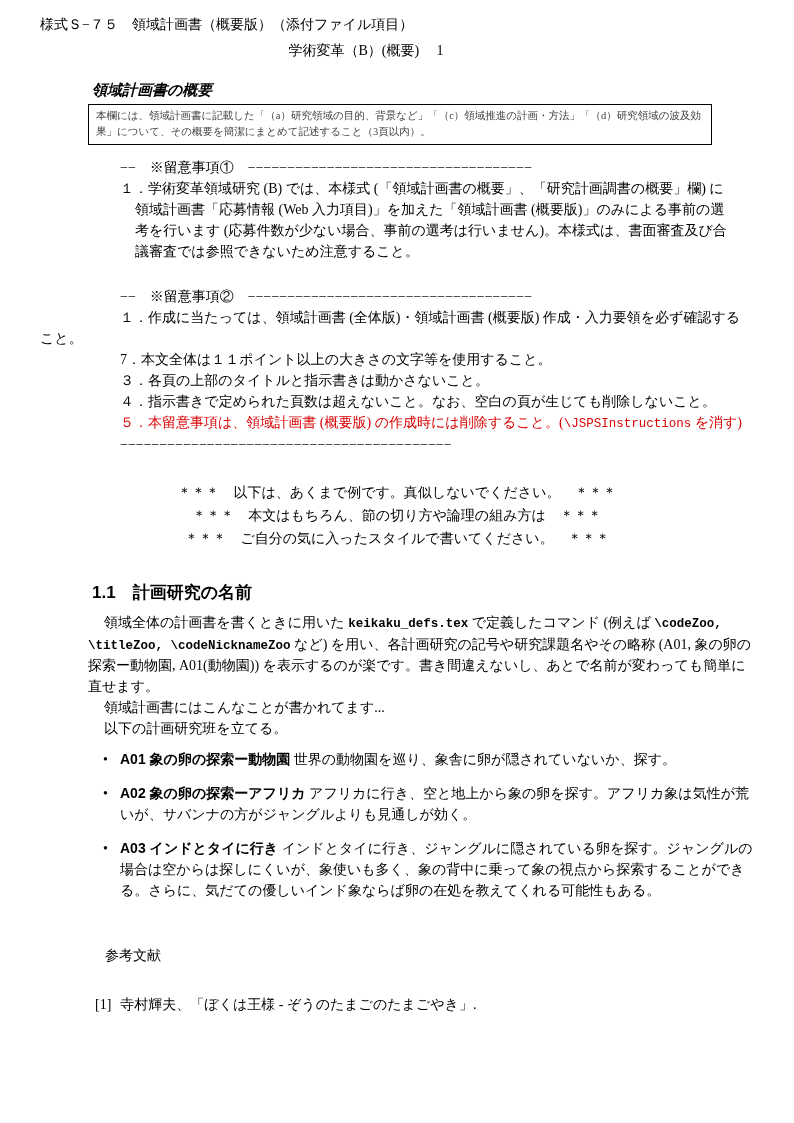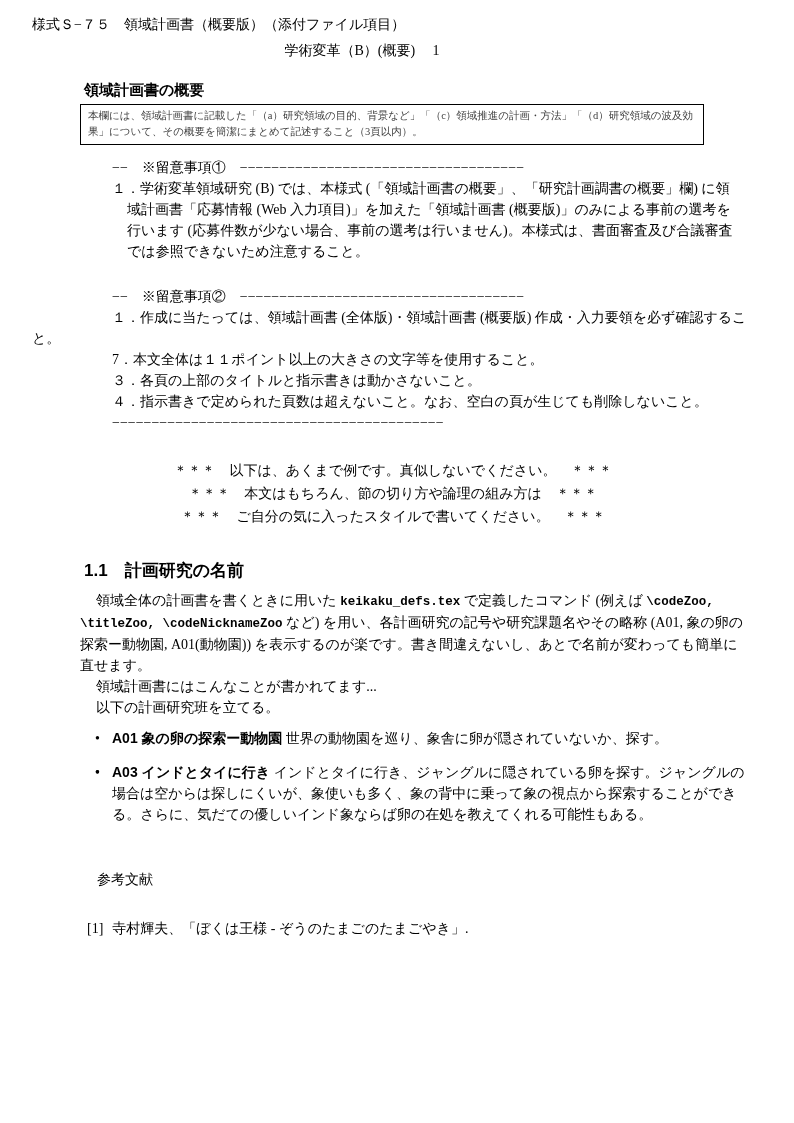--- a/index.html
+++ b/index.html
@@ -1,30 +1,31 @@
 <!DOCTYPE html>
 <html style="--note-red: #d80000;"><head>
 <meta charset="utf-8">
 <style>
   * { box-sizing: border-box; }
   html, body { margin: 0; padding: 0; background: #ffffff; }
   .page {
     width: 794px; height: 1123px; margin: 0 auto; background: #fff; color: #000;
     font-family: "Liberation Serif", "DejaVu Serif", serif;
     font-size: 14px; line-height: 1.5;
-    padding: 14px 40px 0 32px;
+    padding: 14px 40px 0 40px;
     overflow: hidden; position: relative;
   }
   .hdr-left { font-size: 14px; }
   .hdr-right { text-align: center; padding-right: 62px; margin-top: 5px; font-size: 14px; }
 
   .overview-heading {
     font-family: "Liberation Sans", "DejaVu Sans", sans-serif;
     font-size: 15px; font-weight: bold; line-height: 1.3;
     margin: 19px 0 4px 52px;
+    font-style: italic;
   }
   .instruction-box {
     margin-left: 48px; width: 624px;
     border: 1.5px solid #000; padding: 3px 7px 4px 7px;
   }
   .instruction-text { margin: 0; font-size: 10.5px; line-height: 1.55; color: #3d3d3d; }
 
   .rule-line { margin: 12px 0 0 80px; white-space: nowrap; overflow: hidden; }
   .notice1-item { margin: 0 17px 0 95px; text-indent: -15px; }
   .notice2-rule { margin-top: 24px; }
@@ -73,20 +74,21 @@
   </div>
 
   <div class="rule-line">−−　※留意事項①　−−−−−−−−−−−−−−−−−−−−−−−−−−−−−−−−−−−−</div>
   <p class="notice1-item">１．学術変革領域研究 (B) では、本様式 (「領域計画書の概要」、「研究計画調書の概要」欄) に領域計画書「応募情報 (Web 入力項目)」を加えた「領域計画書 (概要版)」のみによる事前の選考を行います (応募件数が少ない場合、事前の選考は行いません)。本様式は、書面審査及び合議審査では参照できないため注意すること。</p>
 
   <div class="rule-line notice2-rule">−−　※留意事項②　−−−−−−−−−−−−−−−−−−−−−−−−−−−−−−−−−−−−</div>
   <p class="notice2-item">１．作成に当たっては、領域計画書 (全体版)・領域計画書 (概要版) 作成・入力要領を必ず確認すること。</p>
   <p class="notice2-item">7．本文全体は１１ポイント以上の大きさの文字等を使用すること。</p>
   <p class="notice2-item">３．各頁の上部のタイトルと指示書きは動かさないこと。</p>
   <p class="notice2-item">４．指示書きで定められた頁数は超えないこと。なお、空白の頁が生じても削除しないこと。</p>
+  <p class="notice2-item red-note"><span>５．本留意事項は、領域計画書 (概要版) の作成時には削除すること。(</span><span class="mono">\JSPSInstructions</span><span> を消す)</span></p>
   <div class="rule-line closing-rule">−−−−−−−−−−−−−−−−−−−−−−−−−−−−−−−−−−−−−−−−−−</div>
 
   <div class="example-note">
     <p>＊＊＊　以下は、あくまで例です。真似しないでください。　＊＊＊</p>
     <p>＊＊＊　本文はもちろん、節の切り方や論理の組み方は　＊＊＊</p>
     <p>＊＊＊　ご自分の気に入ったスタイルで書いてください。　＊＊＊</p>
   </div>
 
   <h2 class="section-heading">1.1　計画研究の名前</h2>
 
@@ -94,20 +96,21 @@
   <p class="body-para indent">領域計画書にはこんなことが書かれてます...</p>
   <p class="body-para indent">以下の計画研究班を立てる。</p>
 
   <ul class="bullet-list">
     <li class="bullet-item">
       <span class="bullet">•</span>
       <span class="bullet-body"><b class="item-label">A01 象の卵の探索ー動物園</b><span> 世界の動物園を巡り、象舎に卵が隠されていないか、探す。</span></span>
     </li>
     <li class="bullet-item">
       <span class="bullet">•</span>
+      <span class="bullet-body"><b class="item-label">A02 象の卵の探索ーアフリカ</b><span> アフリカに行き、空と地上から象の卵を探す。アフリカ象は気性が荒いが、サバンナの方がジャングルよりも見通しが効く。</span></span>
     </li>
     <li class="bullet-item">
       <span class="bullet">•</span>
       <span class="bullet-body"><b class="item-label">A03 インドとタイに行き</b><span> インドとタイに行き、ジャングルに隠されている卵を探す。ジャングルの場合は空からは探しにくいが、象使いも多く、象の背中に乗って象の視点から探索することができる。さらに、気だての優しいインド象ならば卵の在処を教えてくれる可能性もある。</span></span>
     </li>
   </ul>
 
   <p class="refs-heading">参考文献</p>
 
   <div class="ref-item">

